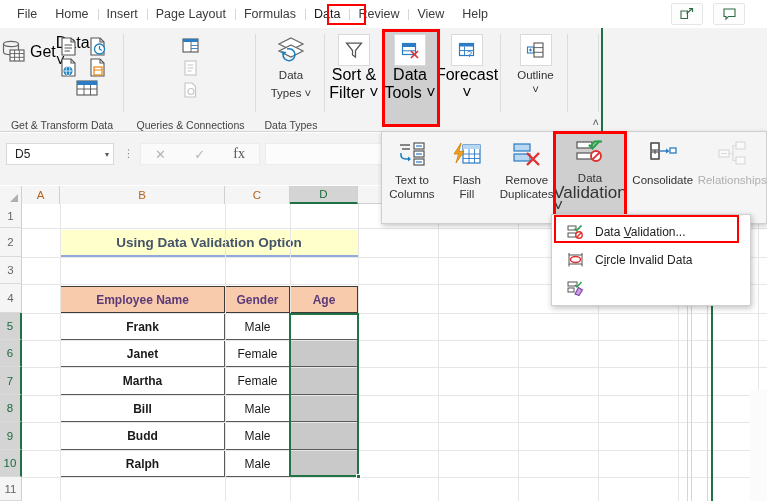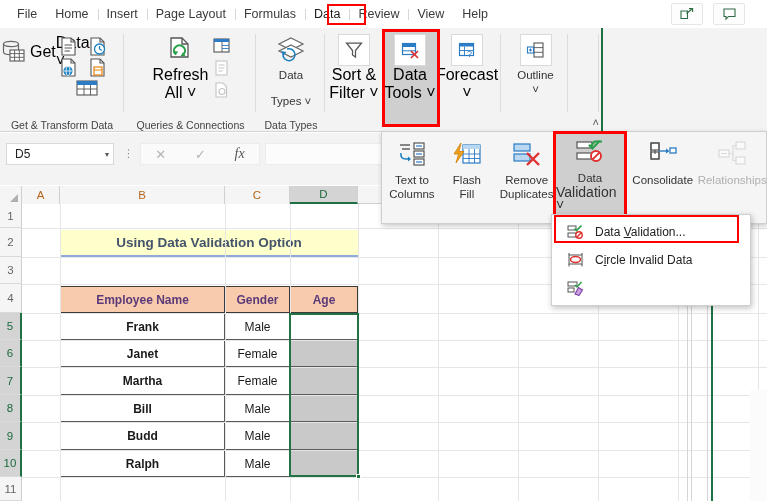--- a/index.html
+++ b/index.html
@@ -133,21 +133,21 @@
   }
   .namebox .nbval { font-size: 12px; color: #222; }
   .nb-caret { font-size: 8px; color: #555; }
   .fb-dots { position: absolute; left: 123px; top: 14px; font-size: 11px; color: #8a8a8a; letter-spacing:0; }
   .fb-btns {
     position: absolute; left: 140px; top: 10px; width: 120px; height: 22px;
     background: #fafafa; border: 1px solid #ececec;
     display: flex; align-items: center; justify-content: space-around;
   }
   .fb-btns span { font-size: 13px; color: #b4b4b4; }
-  .fb-btns .fx { font-style: italic; font-family: "Liberation Serif", serif; color:#555; font-size:14px; }
+  .fb-btns .fx { font-family: "Liberation Serif", serif; color:#555; font-size:14px; }
   .fb-input {
     position: absolute; left: 265px; top: 10px; right: 6px; height: 22px;
     background: #fcfcfc; border: 1px solid #ececec;
   }
 
   
   .grid { position: absolute; left: 0; top: 186px; width: 767px; height: 315px; background: #fff; }
   .colhdr {
     position: absolute; left: 0; top: 0; height: 18px; width: 767px;
     background: #f5f5f5; border-bottom: 1px solid #d0d0d0;
@@ -312,33 +312,20 @@
             </svg>
           </div>
         </div>
       </div>
       <div class="glabel">Get &amp; Transform Data</div>
       <div class="gsep"></div>
     </div>
 
     <div class="rgroup" style="left:125px; width:131px;">
       <div style="display:flex; align-items:flex-start; padding-top:6px; width:100%; justify-content:center;">
-        <div style="display:flex; flex-direction:column; align-items:center; width:62px;">
-          <div class="icbox">
-            <svg width="30" height="30" viewBox="0 0 30 30">
-              <path d="M5 3 L16 3 L22 9 L22 22 L5 22 Z" fill="#fff" stroke="#555" stroke-width="1.3"></path>
-              <path d="M16 3 L16 9 L22 9" fill="none" stroke="#555" stroke-width="1.3"></path>
-              <path d="M9 19 A5.5 5.5 0 1 1 18 19" fill="none" stroke="#2aa04a" stroke-width="2.1"></path>
-              <path d="M7 16 L9.5 20.5 L12.2 16.5" fill="#2aa04a"></path>
-              <path d="M19.7 21.5 L17.2 17 L14.5 21" fill="#2aa04a"></path>
-            </svg>
-          </div>
-          <div class="blabel">Refresh</div>
-          <div class="blabel" style="margin-top:0">All ˅</div>
-        </div>
         <div style="display:flex; flex-direction:column; gap:2px; padding-top:2px;">
           <div class="smicon">
             <svg width="19" height="16" viewBox="0 0 19 16">
               <rect x="2" y="1" width="15" height="13" fill="#fff" stroke="#555" stroke-width="1.1"></rect>
               <rect x="2" y="1" width="15" height="3" fill="#2b7cc4"></rect>
               <line x1="10" y1="4" x2="10" y2="14" stroke="#555" stroke-width="0.9"></line>
               <line x1="10" y1="7.5" x2="17" y2="7.5" stroke="#2b7cc4" stroke-width="0.9"></line>
               <line x1="10" y1="10.5" x2="17" y2="10.5" stroke="#2b7cc4" stroke-width="0.9"></line>
             </svg>
           </div>
@@ -366,21 +353,21 @@
       <div class="bigbtn">
         <div class="icbox">
           <svg width="30" height="28" viewBox="0 0 30 28">
             <path d="M15 2 L27 8 L15 14 L3 8 Z" fill="#fff" stroke="#666" stroke-width="1.2"></path>
             <path d="M15 9 L27 15 L15 21 L3 15 Z" fill="#fff" stroke="#666" stroke-width="1.2"></path>
             <path d="M7 18 A6 6 0 1 0 11 13" fill="none" stroke="#1a7fc1" stroke-width="1.5"></path>
             <path d="M5 15 L7.5 19.5 L10.5 16" fill="#1a7fc1"></path>
           </svg>
         </div>
         <div class="blabel">Data</div>
-        <div class="blabel" style="margin-top:12px">Types ˅</div>
+        <div class="blabel" style="margin-top:4px">Types ˅</div>
       </div>
       <div class="glabel">Data Types</div>
       <div class="gsep"></div>
     </div>
 
     <div class="rgroup" style="left:326px; width:175px;">
       <div style="display:flex; align-items:flex-start; padding-top:6px; width:100%;">
         <div style="display:flex; flex-direction:column; align-items:center; width:56px;">
           <div class="icbox framed">
             <svg width="20" height="20" viewBox="0 0 20 20">
@@ -630,21 +617,21 @@
       <svg width="30" height="26" viewBox="0 0 30 26">
         <rect x="2" y="3" width="15" height="6" fill="#fff" stroke="#555" stroke-width="1.2"></rect>
         <rect x="2" y="14" width="15" height="6" fill="#fff" stroke="#555" stroke-width="1.2"></rect>
         <path d="M15 8 L19.5 2.5 L27 2.5" fill="none" stroke="#2aa04a" stroke-width="2.2"></path>
         <path d="M14.5 6.5 L17.5 9.5 L24 2.5" fill="none" stroke="#2aa04a" stroke-width="2.2" stroke-linecap="round"></path>
         <circle cx="21" cy="17" r="5" fill="#fff" stroke="#e03030" stroke-width="1.9"></circle>
         <line x1="17.6" y1="20.4" x2="24.4" y2="13.6" stroke="#e03030" stroke-width="1.9"></line>
       </svg>
     </div>
     <div class="flabel" style="font-size:11.5px; color:#333; line-height:13.5px; margin-top:4px;">Data</div>
-    <div class="flabel" style="font-size:14px; color:#333; line-height:13.5px;">Validation ˅</div>
+    <div class="flabel" style="font-size:17px; color:#333; line-height:13.5px;">Validation ˅</div>
   </div>
   <div class="dv-hl"></div>
 
   <div class="dvmenu" id="dvmenu">
       <div class="dvitem">
         <span class="smicon">
           <svg width="17" height="16" viewBox="0 0 17 16">
             <rect x="1" y="2" width="8" height="4" fill="#fff" stroke="#555" stroke-width="1"></rect>
             <rect x="1" y="9" width="8" height="4" fill="#fff" stroke="#555" stroke-width="1"></rect>
             <path d="M7.5 4.5 L9.5 6.5 L14.5 1.5" fill="none" stroke="#2aa04a" stroke-width="1.7"></path>

